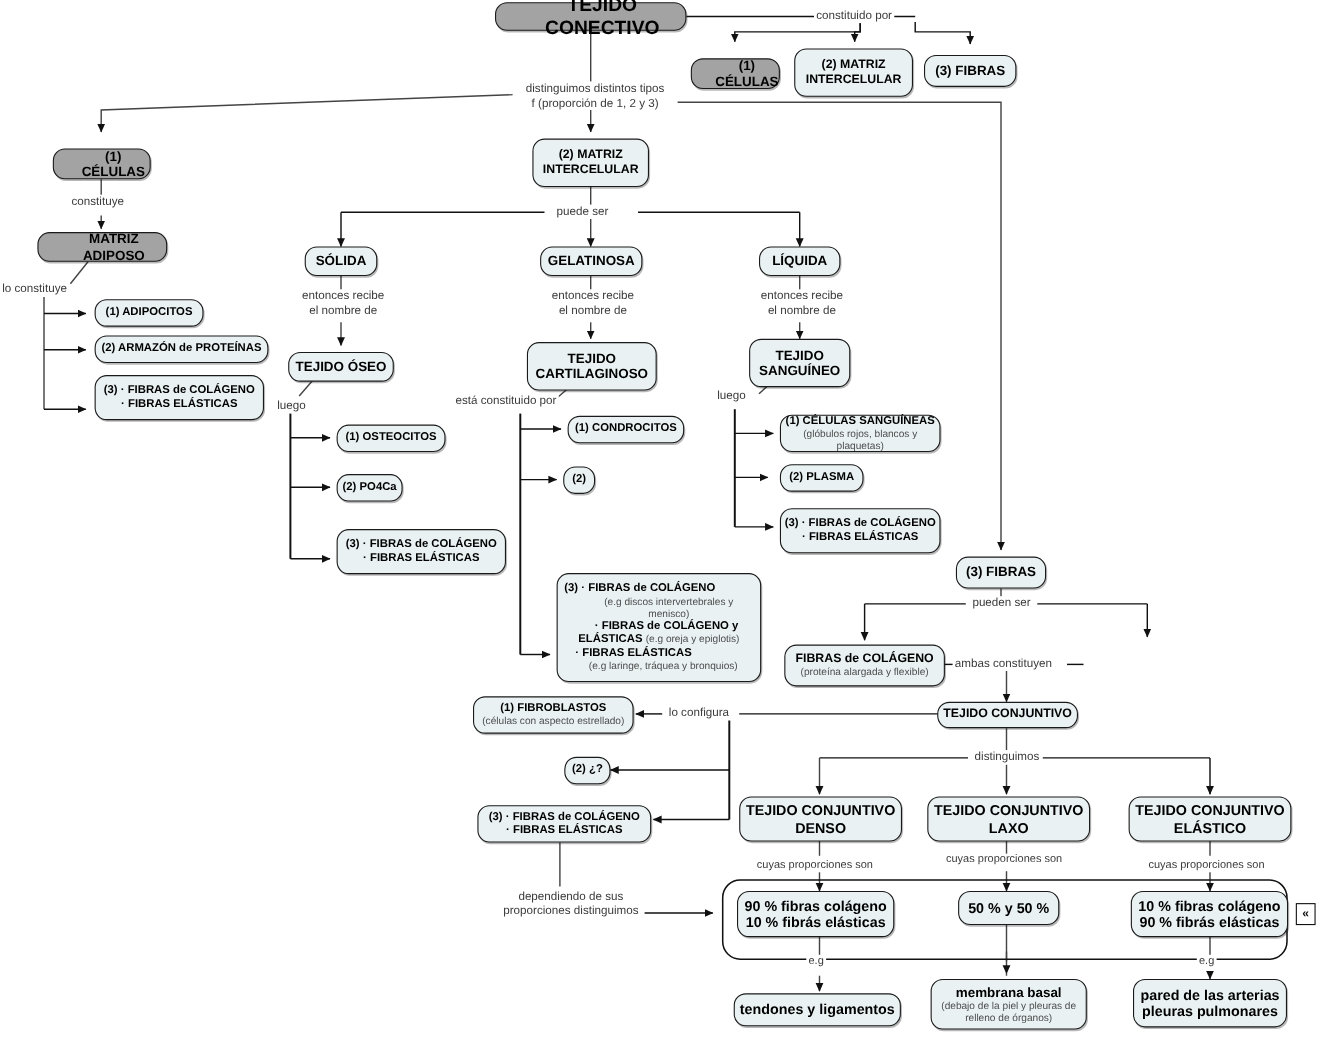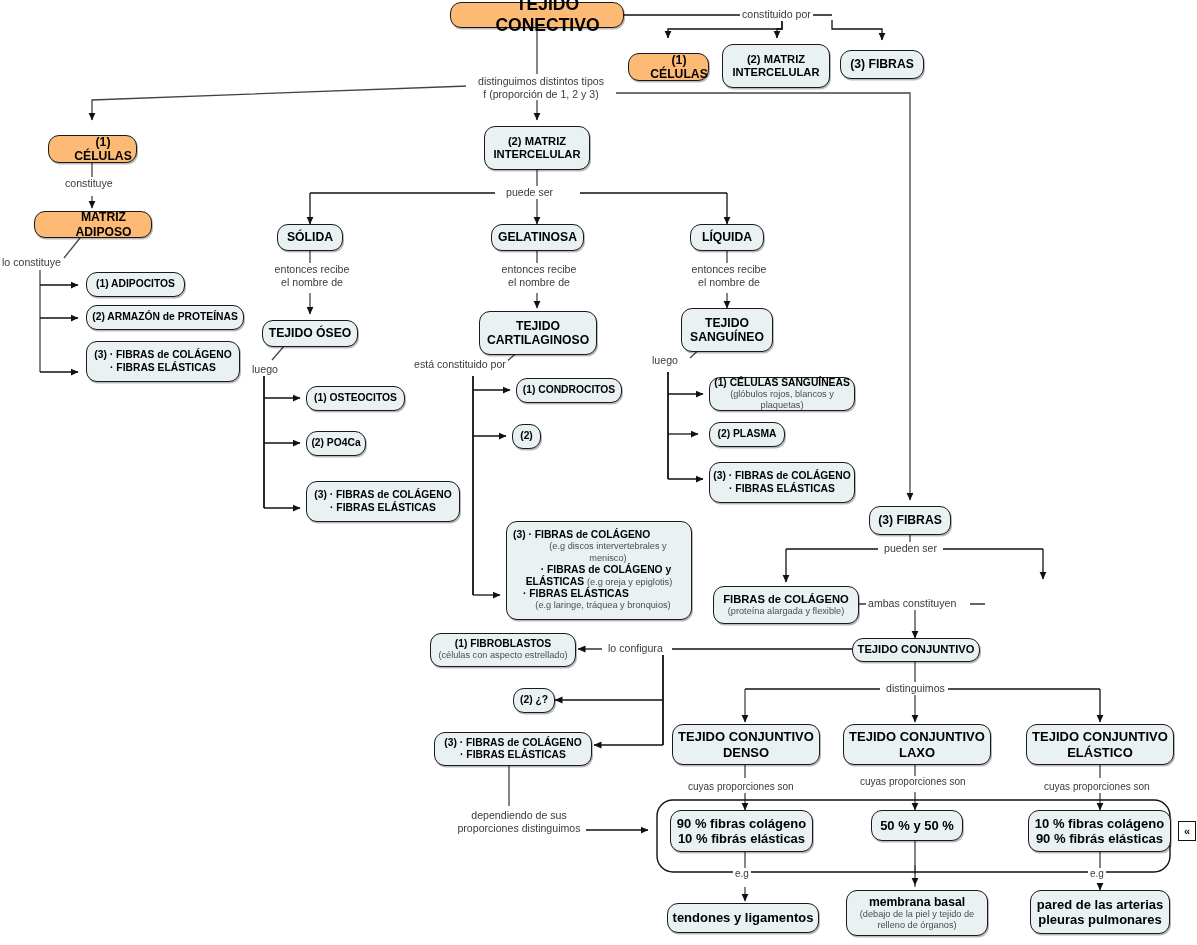--- a/index.html
+++ b/index.html
@@ -17,21 +17,21 @@
     display:flex;
     flex-direction:column;
     align-items:center;
     justify-content:center;
     text-align:center;
     color:#000;
     font-weight:bold;
     line-height:1.18;
     box-shadow:1px 1.5px 0 rgba(0,0,0,.28);
   }
-  .node.yellow{background:#fdba74;padding-left:21px;}
+  .node.yellow{background:#a3a3a3;padding-left:21px;}
   .t10{font-size:10.3px;}
   .t11{font-size:11.2px;}
   .t12{font-size:12.2px;}
   .t13{font-size:13px;}
   .t17{font-size:17.5px;}
 
   .sub{font-weight:normal;color:#4d4d4d;font-size:9.2px;line-height:1.22;}
   .ln{display:block;}
   .inlinesub{font-weight:normal;color:#4d4d4d;}
 
@@ -345,21 +345,21 @@
     <span class="ln">10 % fibras colágeno</span>
     <span class="ln">90 % fibrás elásticas</span>
   </div>
 
   <div class="node t13" style="left:667px;top:903px;width:152px;height:30px;">
     <span class="ln">tendones y ligamentos</span>
   </div>
 
   <div class="node t12" style="left:846px;top:890px;width:142px;height:46px;">
     <span class="ln">membrana basal</span>
-    <span class="ln sub">(debajo de la piel y  tejido de</span>
+    <span class="ln sub">(debajo de la piel y  pleuras de</span>
     <span class="ln sub">relleno de órganos)</span>
   </div>
 
   <div class="node t13" style="left:1030px;top:890px;width:140px;height:44px;">
     <span class="ln">pared de las arterias</span>
     <span class="ln">pleuras pulmonares</span>
   </div>
 
   <div class="lbl" style="left:740px;top:8px;">constituido por</div>
 

